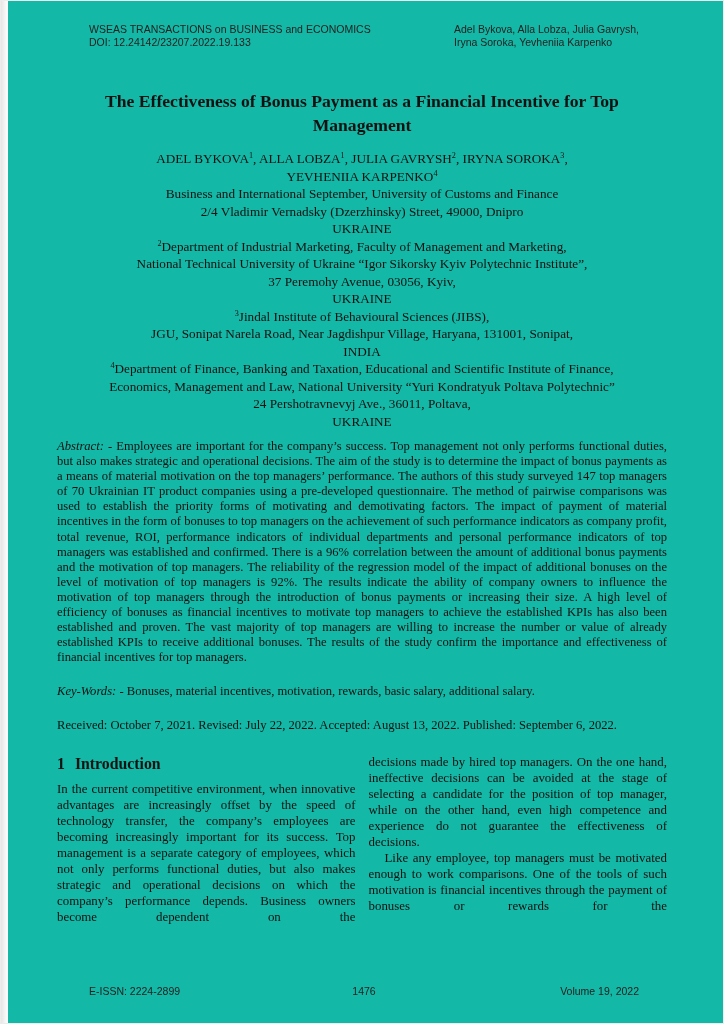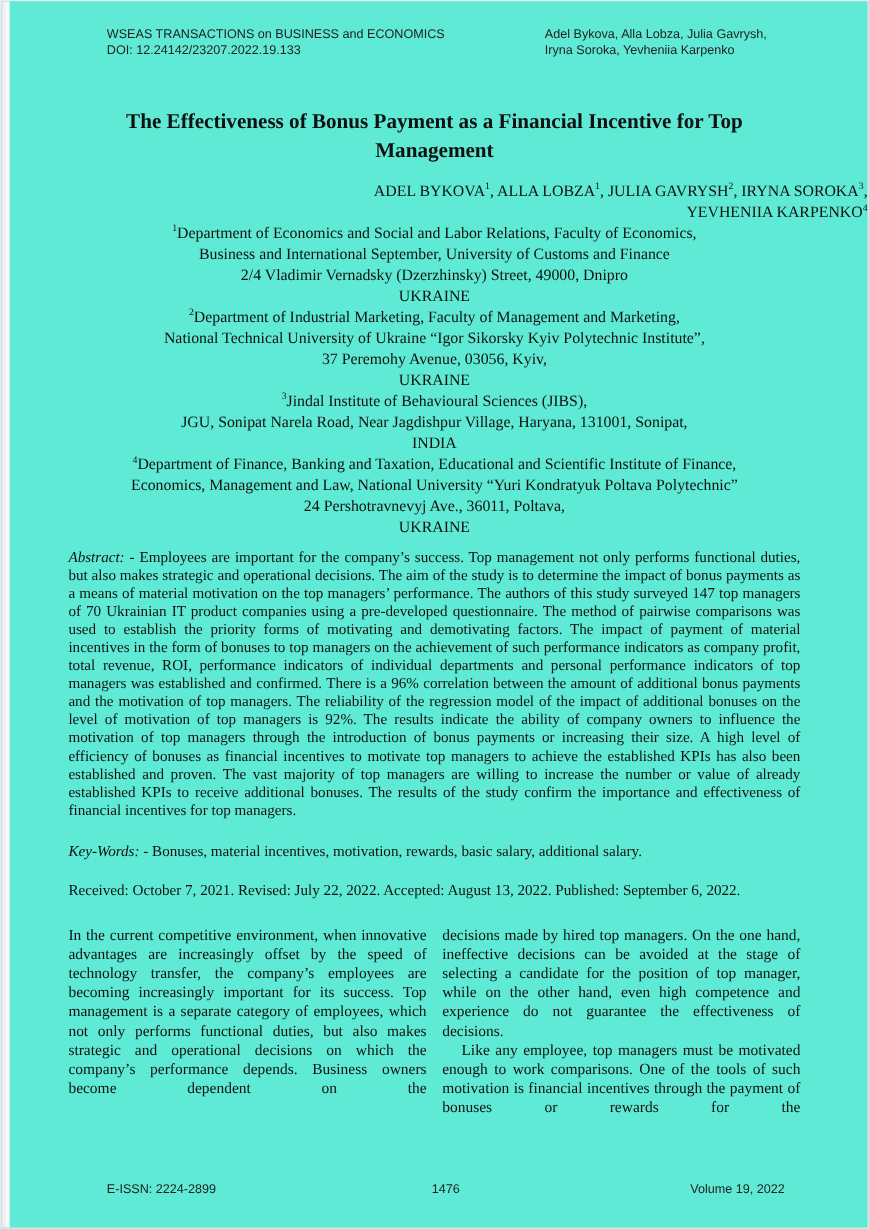--- a/index.html
+++ b/index.html
@@ -1,21 +1,21 @@
 <!DOCTYPE html>
 <html><head>
 <meta charset="utf-8">
 <style>
   * { margin: 0; padding: 0; box-sizing: border-box; }
   html, body { background: #ffffff; }
   .page {
     position: relative;
     width: 724px;
     height: 1024px;
-    background: #5eead4;
+    background: #14b8a6;
     color: #111111;
     font-family: "Liberation Serif", "DejaVu Serif", serif;
     overflow: hidden;
     border: 1px solid #ececec;
   }
   .page::before {
     content: '';
     position: absolute;
     left: 0; top: 0; bottom: 0;
     width: 7px;
@@ -37,21 +37,21 @@
     width: 608px;
     font-size: 17.6px;
     line-height: 24px;
     font-weight: bold;
     text-align: center;
   }
   .authors {
     margin-top: 13px;
     font-size: 13.2px;
     line-height: 17.5px;
-    text-align: right;
+    text-align: center;
   }
   .affiliations {
     font-size: 13.2px;
     line-height: 17.5px;
     text-align: center;
   }
   sup { font-size: 0.62em; line-height: 0; vertical-align: super; }
   .abstract {
     margin: 9px 56px 0;
     font-size: 12.6px;
@@ -87,21 +87,21 @@
     margin-bottom: 7px;
     text-align: left;
   }
   .section-heading .sec-num { margin-right: 10px; }
   .body-par { text-align: justify; }
   .body-par.indent { text-indent: 16px; }
   .body-par.cont { text-align-last: justify; }
   .page-footer {
     position: absolute;
     left: 88px;
-    right: 69px;
+    right: 84px;
     bottom: 26px;
     display: flex;
     font-family: "Liberation Sans", sans-serif;
     font-size: 10.5px;
     color: #222;
   }
   .page-footer span { flex: 1; }
   .page-footer .mid { text-align: center; }
   .page-footer .right { text-align: right; }
 </style>
@@ -119,21 +119,20 @@
       <div>Adel Bykova, Alla Lobza, Julia Gavrysh,</div>
       <div>Iryna Soroka, Yevheniia Karpenko</div>
     </div>
   </div>
 
   <h1 class="title">The Effectiveness of Bonus Payment as a Financial Incentive for Top Management</h1>
 
   <div class="authors" id="authors"><span>ADEL BYKOVA<sup>1</sup>, </span><span>ALLA LOBZA<sup>1</sup>, </span><span>JULIA GAVRYSH<sup>2</sup>, </span><span>IRYNA SOROKA<sup>3</sup>,</span><br><span>YEVHENIIA KARPENKO<sup>4</sup></span></div>
 
   <div class="affiliations" id="affiliations">
-      <div><sup>1</sup>Department of Economics and Social and Labor Relations, Faculty of Economics,</div>
       <div>Business and International September, University of Customs and Finance</div>
       <div>2/4 Vladimir Vernadsky (Dzerzhinsky) Street, 49000, Dnipro</div>
       <div>UKRAINE</div>
       <div><sup>2</sup>Department of Industrial Marketing, Faculty of Management and Marketing,</div>
       <div>National Technical University of Ukraine “Igor Sikorsky Kyiv Polytechnic Institute”,</div>
       <div>37 Peremohy Avenue, 03056, Kyiv,</div>
       <div>UKRAINE</div>
       <div><sup>3</sup>Jindal Institute of Behavioural Sciences (JIBS),</div>
       <div>JGU, Sonipat Narela Road, Near Jagdishpur Village, Haryana, 131001, Sonipat,</div>
       <div>INDIA</div>
@@ -144,20 +143,21 @@
     </div>
 
   <p class="abstract"><span class="label-italic">Abstract:</span><span> - Employees are important for the company’s success. Top management not only performs functional duties, but also makes strategic and operational decisions. The aim of the study is to determine the impact of bonus payments as a means of material motivation on the top managers’ performance. The authors of this study surveyed 147 top managers of 70 Ukrainian IT product companies using a pre-developed questionnaire. The method of pairwise comparisons was used to establish the priority forms of motivating and demotivating factors. The impact of payment of material incentives in the form of bonuses to top managers on the achievement of such performance indicators as company profit, total revenue, ROI, performance indicators of individual departments and personal performance indicators of top managers was established and confirmed. There is a 96% correlation between the amount of additional bonus payments and the motivation of top managers. The reliability of the regression model of the impact of additional bonuses on the level of motivation of top managers is 92%. The results indicate the ability of company owners to influence the motivation of top managers through the introduction of bonus payments or increasing their size. A high level of efficiency of bonuses as financial incentives to motivate top managers to achieve the established KPIs has also been established and proven. The vast majority of top managers are willing to increase the number or value of already established KPIs to receive additional bonuses. The results of the study confirm the importance and effectiveness of financial incentives for top managers.</span></p>
 
   <p class="keywords"><span class="label-italic">Key-Words:</span><span> - Bonuses, material incentives, motivation, rewards, basic salary, additional salary.</span></p>
 
   <p class="dates">Received: October 7, 2021. Revised: July 22, 2022. Accepted: August 13, 2022. Published: September 6, 2022.</p>
 
   <div class="columns">
     <div class="col" id="col-left">
+      <h2 class="section-heading"><span class="sec-num">1</span><span>Introduction</span></h2>
     <p class="body-par cont">In the current competitive environment, when innovative advantages are increasingly offset by the speed of technology transfer, the company’s employees are becoming increasingly important for its success. Top management is a separate category of employees, which not only performs functional duties, but also makes strategic and operational decisions on which the company’s performance depends. Business owners become dependent on the</p>
       </div>
     <div class="col" id="col-right">
         <p class="body-par">decisions made by hired top managers. On the one hand, ineffective decisions can be avoided at the stage of selecting a candidate for the position of top manager, while on the other hand, even high competence and experience do not guarantee the effectiveness of decisions.</p>
         <p class="body-par indent cont">Like any employee, top managers must be motivated enough to work comparisons. One of the tools of such motivation is financial incentives through the payment of bonuses or rewards for the</p>
       </div>
   </div>
 
   <div class="page-footer">
     <span>E-ISSN: 2224-2899</span>

